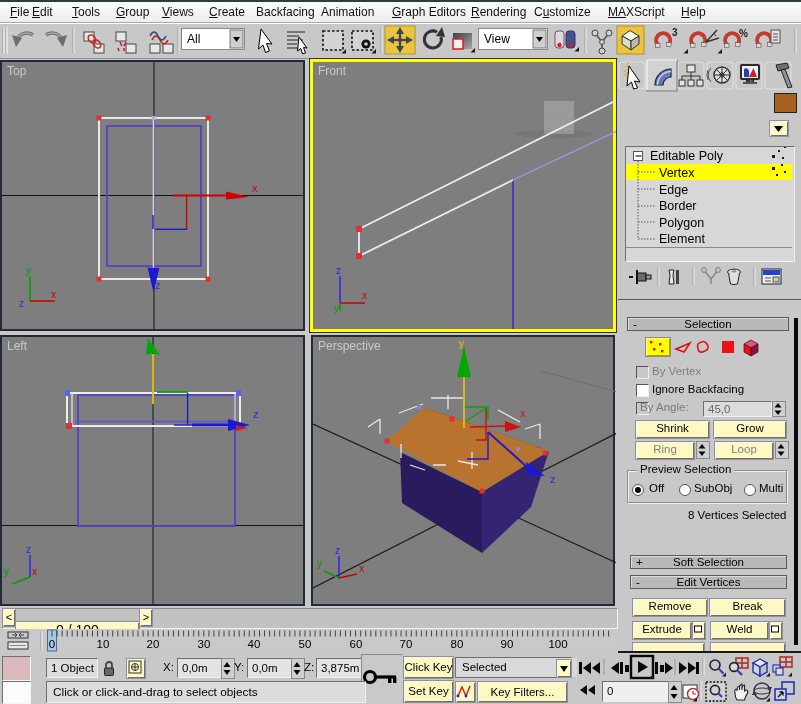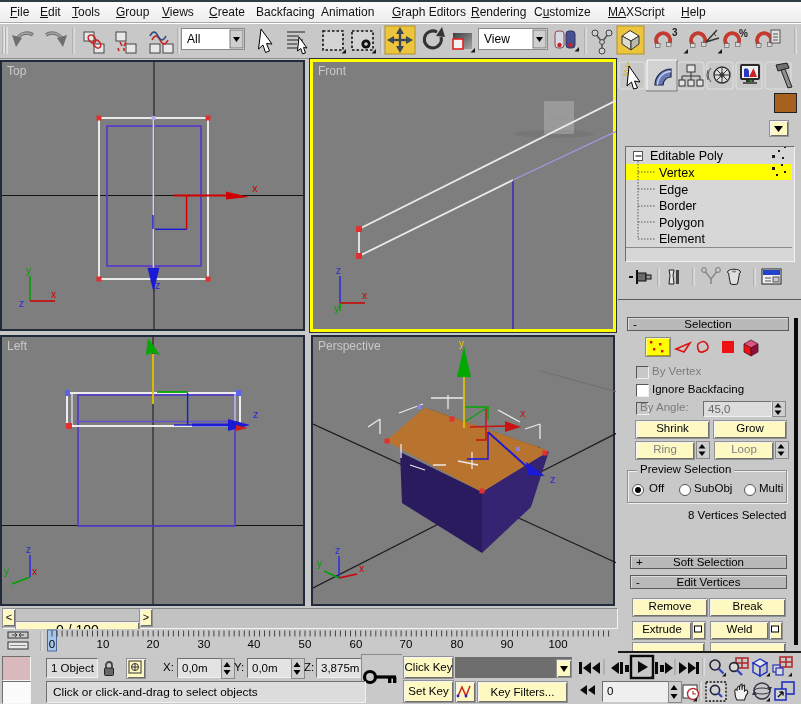--- a/index.html
+++ b/index.html
@@ -20,21 +20,21 @@
 .vp{position:absolute;background:#7e7e7e;box-sizing:border-box}
 .vplbl{position:absolute;left:5px;top:2px;font-size:12px;color:#c9c9c9}
 svg{position:absolute;left:0;top:0}
 </style></head>
 <body>
 
 <div class="abs" style="left:0;top:0;width:801px;height:2px;background:#2e3d44"></div>
 
 <div class="abs" id="menubar" style="left:0;top:2px;width:801px;height:20px;background:linear-gradient(#fbfbfb,#ededed);border-bottom:1px solid #a8a8a8;font-size:12px;color:#111">
 <span class="abs" style="left:10px;top:3px"><u>F</u>ile</span>
-<span class="abs" style="left:40px;top:3px"><u>E</u>dit</span>
+<span class="abs" style="left:32px;top:3px"><u>E</u>dit</span>
 <span class="abs" style="left:72px;top:3px"><u>T</u>ools</span>
 <span class="abs" style="left:116px;top:3px"><u>G</u>roup</span>
 <span class="abs" style="left:162px;top:3px"><u>V</u>iews</span>
 <span class="abs" style="left:209px;top:3px"><u>C</u>reate</span>
 <span class="abs" style="left:256px;top:3px">Backfacing</span>
 <span class="abs" style="left:321px;top:3px">Animation</span>
 <span class="abs" style="left:392px;top:3px"><u>G</u>raph Editors</span>
 <span class="abs" style="left:471px;top:3px"><u>R</u>endering</span>
 <span class="abs" style="left:534px;top:3px">C<u>u</u>stomize</span>
 <span class="abs" style="left:608px;top:3px"><u>MA</u>XScript</span>
@@ -709,20 +709,21 @@
 <svg width="38" height="24" viewBox="0 0 38 24" style="left:362px;top:12px">
 <circle cx="8" cy="12" r="5.5" fill="none" stroke="#000" stroke-width="3.2"></circle>
 <line x1="13" y1="12" x2="34" y2="12" stroke="#000" stroke-width="3.2"></line>
 <rect x="26" y="12" width="3.4" height="6" fill="#000"></rect>
 <rect x="31" y="12" width="3.4" height="6" fill="#000"></rect>
 </svg>
 <div class="sunk" style="left:46px;top:28px;width:312px;height:20px;font-size:11.8px;line-height:20px;padding-left:6px">Click or click-and-drag to select objects</div>
 <div class="btn" style="left:403px;top:3px;width:49px;height:21px;line-height:21px">Click Key</div>
 <div class="btn" style="left:403px;top:27px;width:49px;height:21px;line-height:21px">Set Key</div>
 <div class="abs" style="left:455px;top:4px;width:117px;height:21px;background:#6e6e6e"></div>
+<div class="abs" style="left:456px;top:5px;width:115px;height:19px;background:#d9d9d9;font-size:11.5px;line-height:19px;padding-left:6px">Selected</div>
 <div class="btn" style="left:556px;top:6px;width:14px;height:17px">
       <svg width="14" height="17">
         <polygon points="3,6 11,6 7,12" fill="#000"></polygon>
       </svg>
     </div>
 <div class="btn" style="left:455px;top:28px;width:19px;height:20px">
       <svg width="17" height="18">
         <path d="M2 14 L6 5 L10 14 L14 4" fill="none" stroke="#c22" stroke-width="1.5"></path>
         <circle cx="2" cy="14" r="1.4" fill="#22c"></circle>
         <circle cx="10" cy="14" r="1.4" fill="#22c"></circle>

